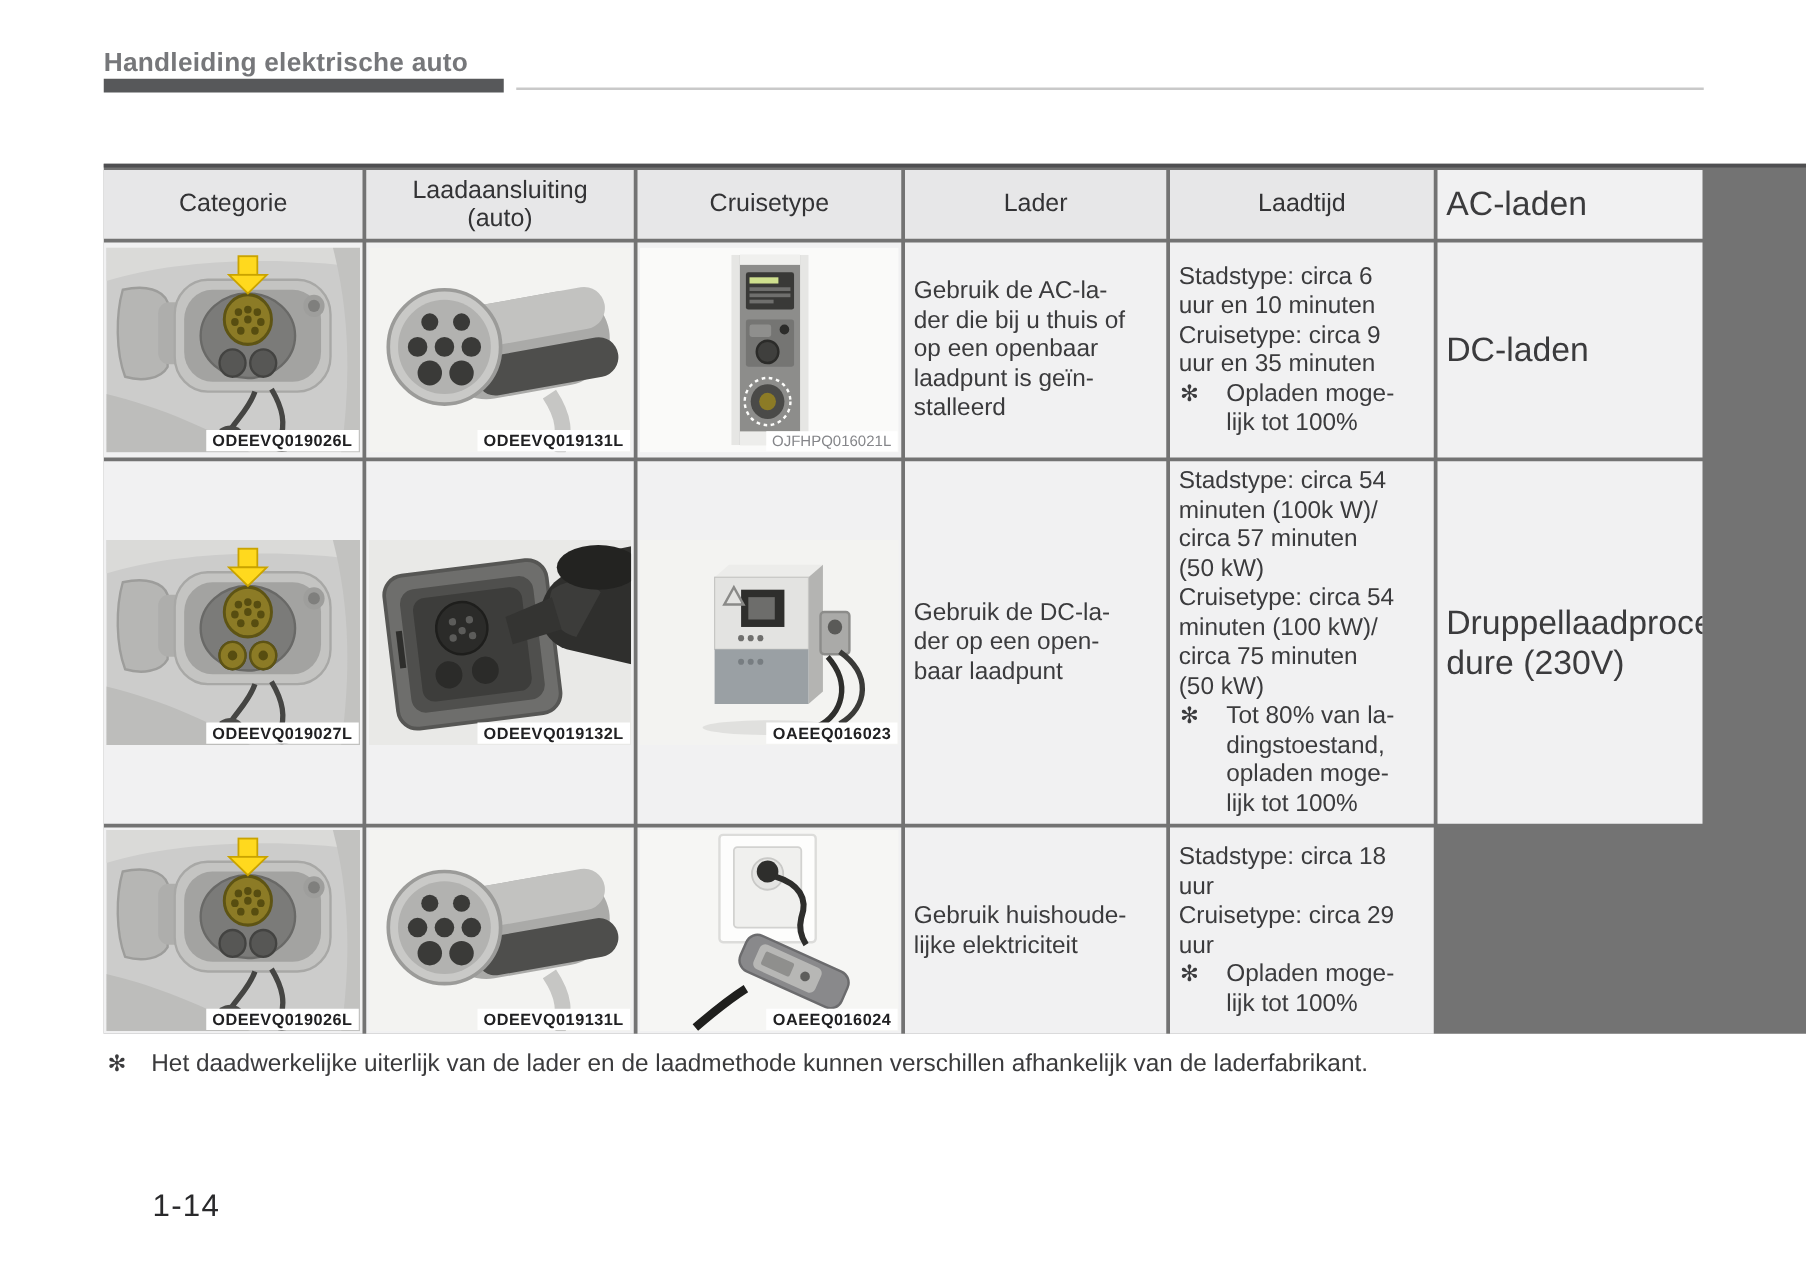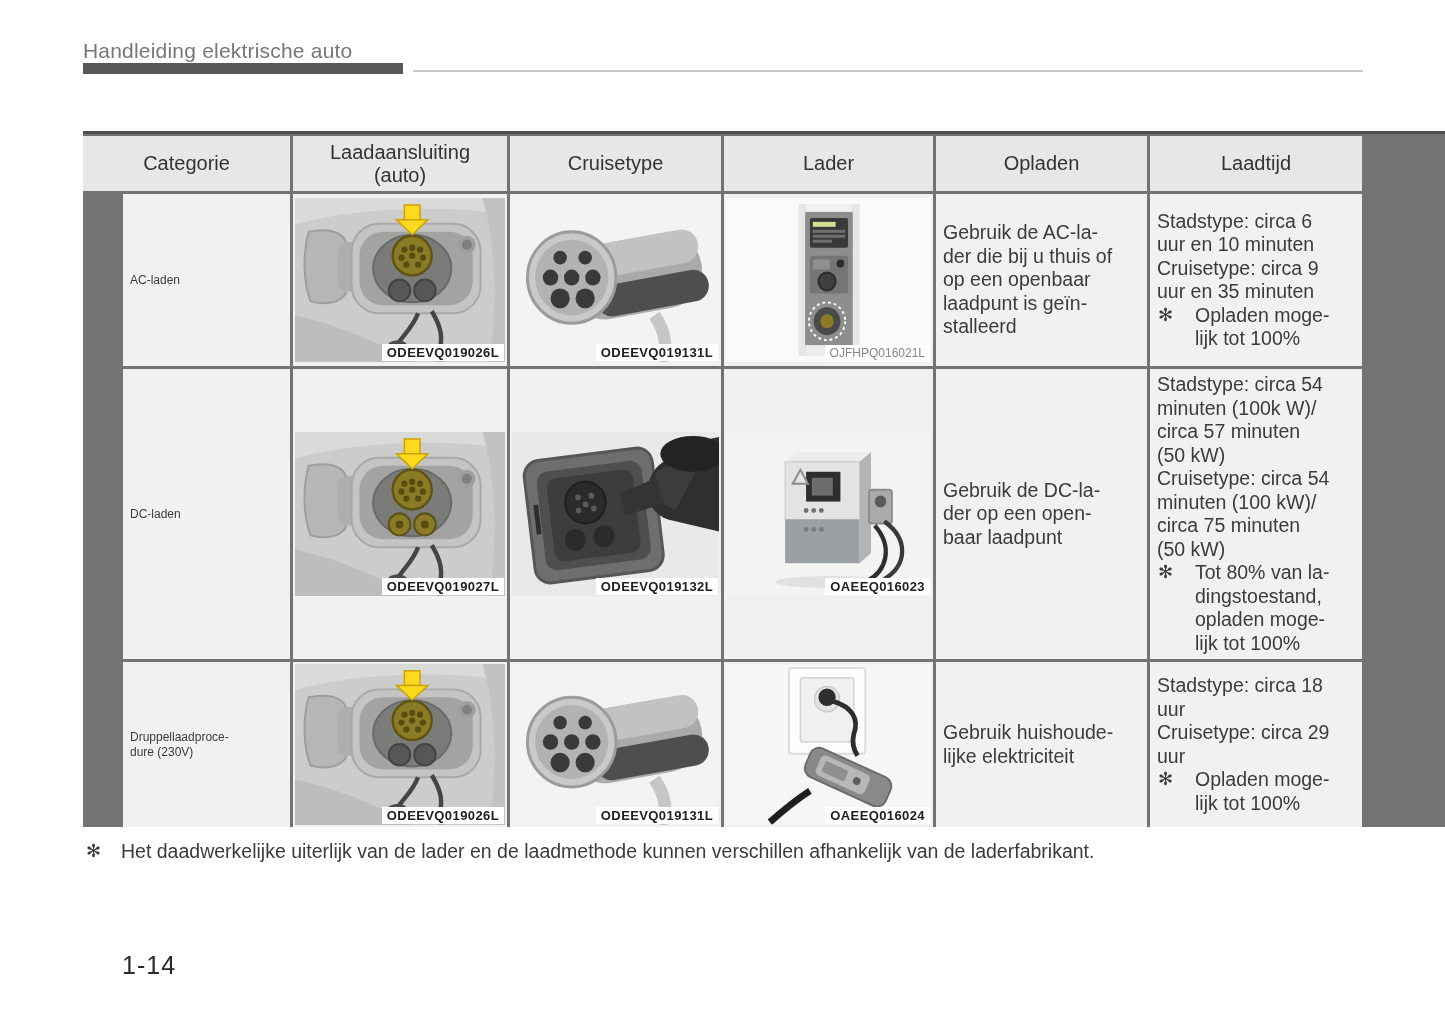--- a/index.html
+++ b/index.html
@@ -1,35 +1,35 @@
 <!DOCTYPE html>
 <html><head>
 <meta charset="utf-8">
 <style>
   html,body{margin:0;padding:0;}
   body{
     width:1445px;height:1019px;position:relative;background:#ffffff;
     font-family:"Liberation Sans",sans-serif;color:#3b3b3d;overflow:hidden;
   }
-  .title{position:absolute;left:83px;top:39px;font-size:21px;color:#76777a;letter-spacing:0.2px;}
+  .title{position:absolute;left:83px;top:39px;font-size:21px;color:#76777a;letter-spacing:0.2px;font-weight:bold;}
   .title-bar{position:absolute;left:83px;top:63px;width:320px;height:11px;background:#57585a;}
   .title-rule{position:absolute;left:413px;top:70px;width:950px;height:2px;background:#c9c9c9;}
 
   .table{
     position:absolute;left:83px;top:131px;width:1436px;box-sizing:border-box;
     border-top:3px solid #4f4f51;padding-top:2px;background:#737373;
     display:grid;grid-template-columns:207px 214px 211px 209px 211px 212px;
     grid-template-rows:55px 172px 290px 165px;gap:3px;
   }
   .cell{background:#f1f1f2;box-sizing:border-box;overflow:hidden;}
   .th{
     background:#e7e7e8;display:flex;align-items:center;justify-content:center;
     text-align:center;font-size:20px;line-height:1.12;white-space:pre-line;color:#333335;
   }
-  .cat{display:flex;align-items:center;padding-left:7px;font-size:12px;line-height:1.2;white-space:pre-line;margin-left:40px;}
+  .cat{display:flex;align-items:center;padding-left:7px;font-size:27px;line-height:1.2;white-space:pre-line;}
   .photo-cell{display:flex;align-items:center;justify-content:center;padding:2px;}
   .photo{position:relative;width:100%;height:100%;max-height:164px;}
   .photo svg{width:100%;height:100%;display:block;}
   .photo-label{
     position:absolute;right:1px;bottom:1px;background:#ffffff;color:#202022;
     font-weight:bold;font-size:13px;padding:1px 5px;letter-spacing:0.4px;margin-top:37px;
   }
   .photo-label.small{font-size:12px;font-weight:normal;color:#85868a;letter-spacing:0;}
   .txt-cell{
     display:flex;flex-direction:column;justify-content:center;
@@ -193,21 +193,20 @@
 <div class="title-bar"></div>
 <div class="title-rule"></div>
 
 <div class="table">
 
   <div class="cell th">Categorie</div>
   <div class="cell th">Laadaansluiting
 (auto)</div>
   <div class="cell th">Cruisetype</div>
   <div class="cell th">Lader</div>
-  <div class="cell th">Opladen</div>
   <div class="cell th">Laadtijd</div>
 
   <div class="cell cat">AC-laden</div>
   <div class="cell photo-cell">
     <div class="photo">
       <svg viewBox="0 0 215 165" preserveAspectRatio="none">
           <use href="#sym-port"></use>
         </svg>
       <span class="photo-label">ODEEVQ019026L</span>
     </div>

